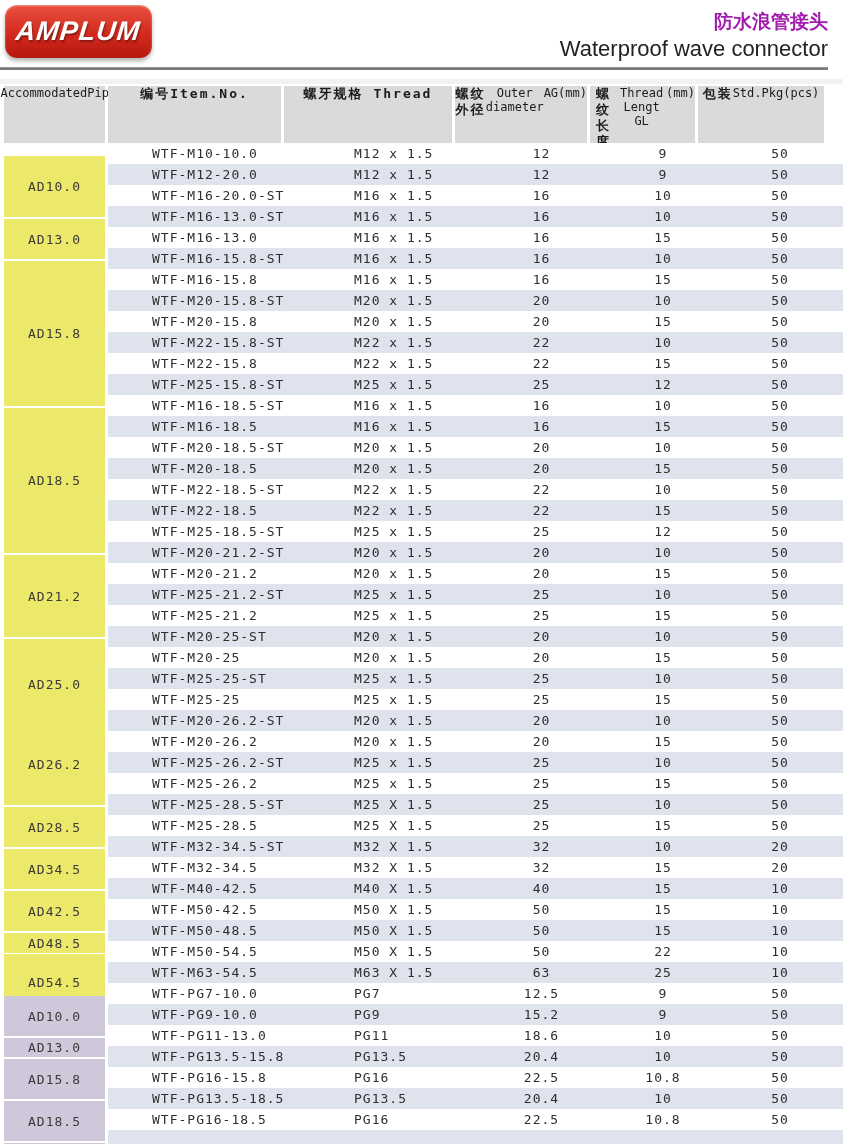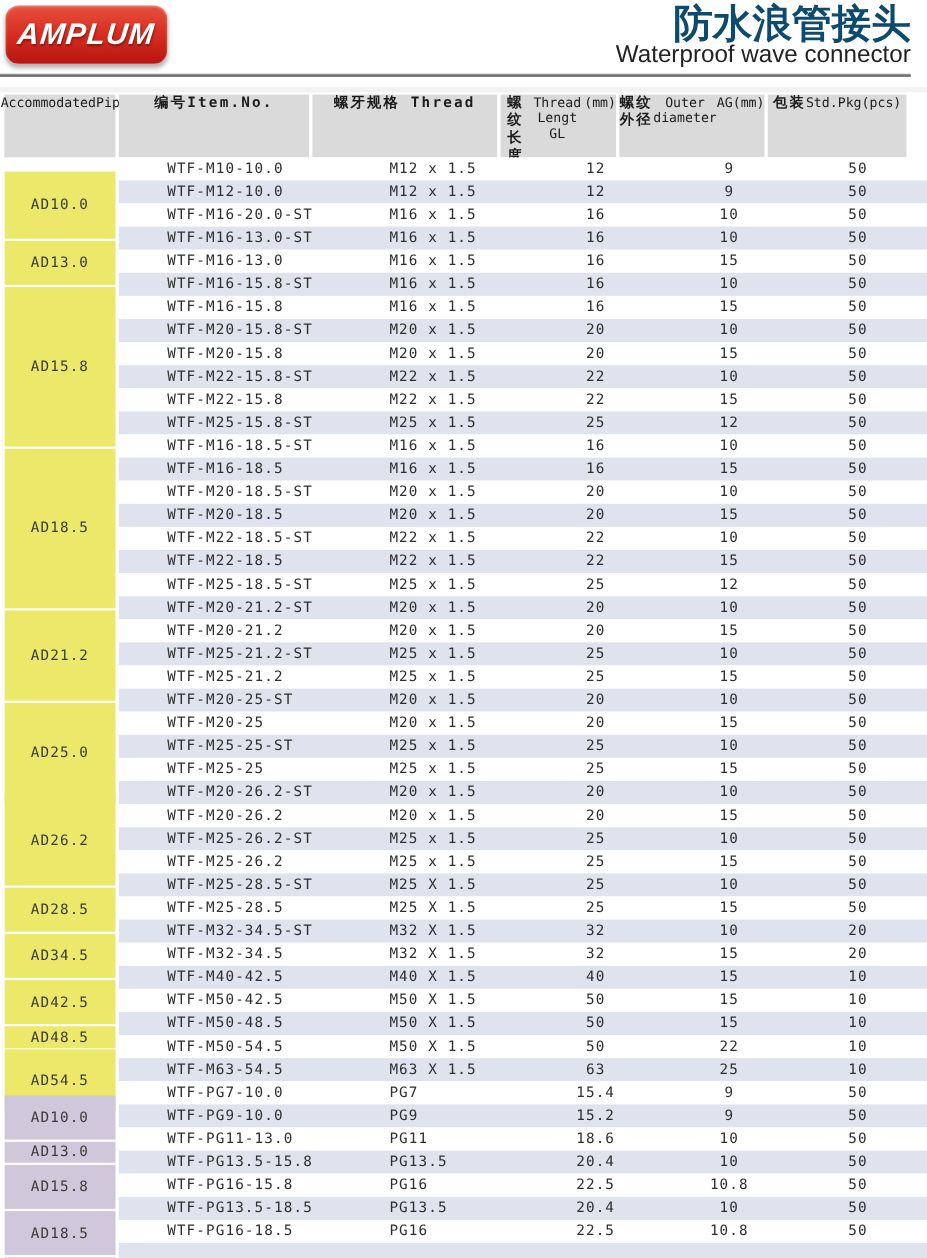--- a/index.html
+++ b/index.html
@@ -8,21 +8,21 @@
 
   
   .logo{position:absolute;left:5px;top:5px;width:147px;height:53px;border-radius:12px;
         background:linear-gradient(180deg,#e8503e 0%,#d42a1e 55%,#b5170f 100%);
         box-shadow:0 3px 4px rgba(0,0,0,.30), inset 0 1px 2px rgba(255,255,255,.45);
         display:flex;align-items:center;justify-content:center;}
   .logo span{color:#ffffff;font-family:"Liberation Sans",sans-serif;font-weight:bold;
         font-style:italic;font-size:27px;letter-spacing:1px;transform:skewX(-6deg);
         text-shadow:1px 2px 2px rgba(0,0,0,.35);}
   .titles{position:absolute;top:6px;right:15px;text-align:right;font-family:"Liberation Sans",sans-serif;}
-  .title-zh{font-size:36px;font-weight:bold;color:#0c4a6e;line-height:32px;}
+  .title-zh{font-size:19px;font-weight:bold;color:#a21caf;line-height:32px;}
   .title-en{font-size:22px;color:#222;line-height:22px;}
   .divider{position:absolute;left:0;top:67px;width:828px;height:3px;
         background:linear-gradient(180deg,#a8a8a8 0%,#6b6b6b 60%,#8b8b8b 100%);}
   .preheader-band{position:absolute;left:0;top:79px;width:843px;height:5px;background:#f2f2f3;}
 
   
   .table{position:absolute;left:4px;top:86px;width:839px;}
   .thead{display:flex;height:57px;}
   .th{background:#dadada;display:flex;justify-content:center;
       text-align:center;color:#1c1c1c;margin-right:3px;}
@@ -70,29 +70,29 @@
         <span class="zh">适配软管</span>
         <span class="en">Accommodated</span>
         <span class="en">Pipes</span>
       </div>
       <div class="th w1">
         <span class="zh">编号Item.No.</span>
       </div>
       <div class="th w2">
         <span class="zh">螺牙规格  Thread</span>
       </div>
+      <div class="th w3">
+        <span class="zh">螺纹外径</span>
+        <span class="en">Outer diameter</span>
+        <span class="en">AG(mm)</span>
+      </div>
       <div class="th w4">
         <span class="zh">螺纹长度</span>
         <span class="en">Thread Lengt GL</span>
         <span class="en">(mm)</span>
-      </div>
-      <div class="th w3">
-        <span class="zh">螺纹外径</span>
-        <span class="en">Outer diameter</span>
-        <span class="en">AG(mm)</span>
       </div>
       <div class="th w5">
         <span class="zh">包装</span>
         <span class="en">Std.Pkg</span>
         <span class="en">(pcs)</span>
       </div>
     </div>
     <div class="tbody">
       <div class="groups-col">
           <div class="group-block metric" style="top: 0px; height: 61px;">AD10.0</div>
@@ -115,21 +115,21 @@
         </div>
       <div class="rows">
           <div class="row">
             <div class="cell c0">WTF-M10-10.0</div>
             <div class="cell c1">M12 x 1.5</div>
             <div class="cell c2">12</div>
             <div class="cell c3">9</div>
             <div class="cell c4">50</div>
           </div>
           <div class="row even">
-            <div class="cell c0">WTF-M12-10.0</div>
+            <div class="cell c0">WTF-M12-20.0</div>
             <div class="cell c1">M12 x 1.5</div>
             <div class="cell c2">12</div>
             <div class="cell c3">9</div>
             <div class="cell c4">50</div>
           </div>
           <div class="row">
             <div class="cell c0">WTF-M16-20.0-ST</div>
             <div class="cell c1">M16 x 1.5</div>
             <div class="cell c2">16</div>
             <div class="cell c3">10</div>
@@ -390,21 +390,21 @@
           <div class="row even">
             <div class="cell c0">WTF-M63-54.5</div>
             <div class="cell c1">M63 X 1.5</div>
             <div class="cell c2">63</div>
             <div class="cell c3">25</div>
             <div class="cell c4">10</div>
           </div>
           <div class="row">
             <div class="cell c0">WTF-PG7-10.0</div>
             <div class="cell c1">PG7</div>
-            <div class="cell c2">15.4</div>
+            <div class="cell c2">12.5</div>
             <div class="cell c3">9</div>
             <div class="cell c4">50</div>
           </div>
           <div class="row even">
             <div class="cell c0">WTF-PG9-10.0</div>
             <div class="cell c1">PG9</div>
             <div class="cell c2">15.2</div>
             <div class="cell c3">9</div>
             <div class="cell c4">50</div>
           </div>

